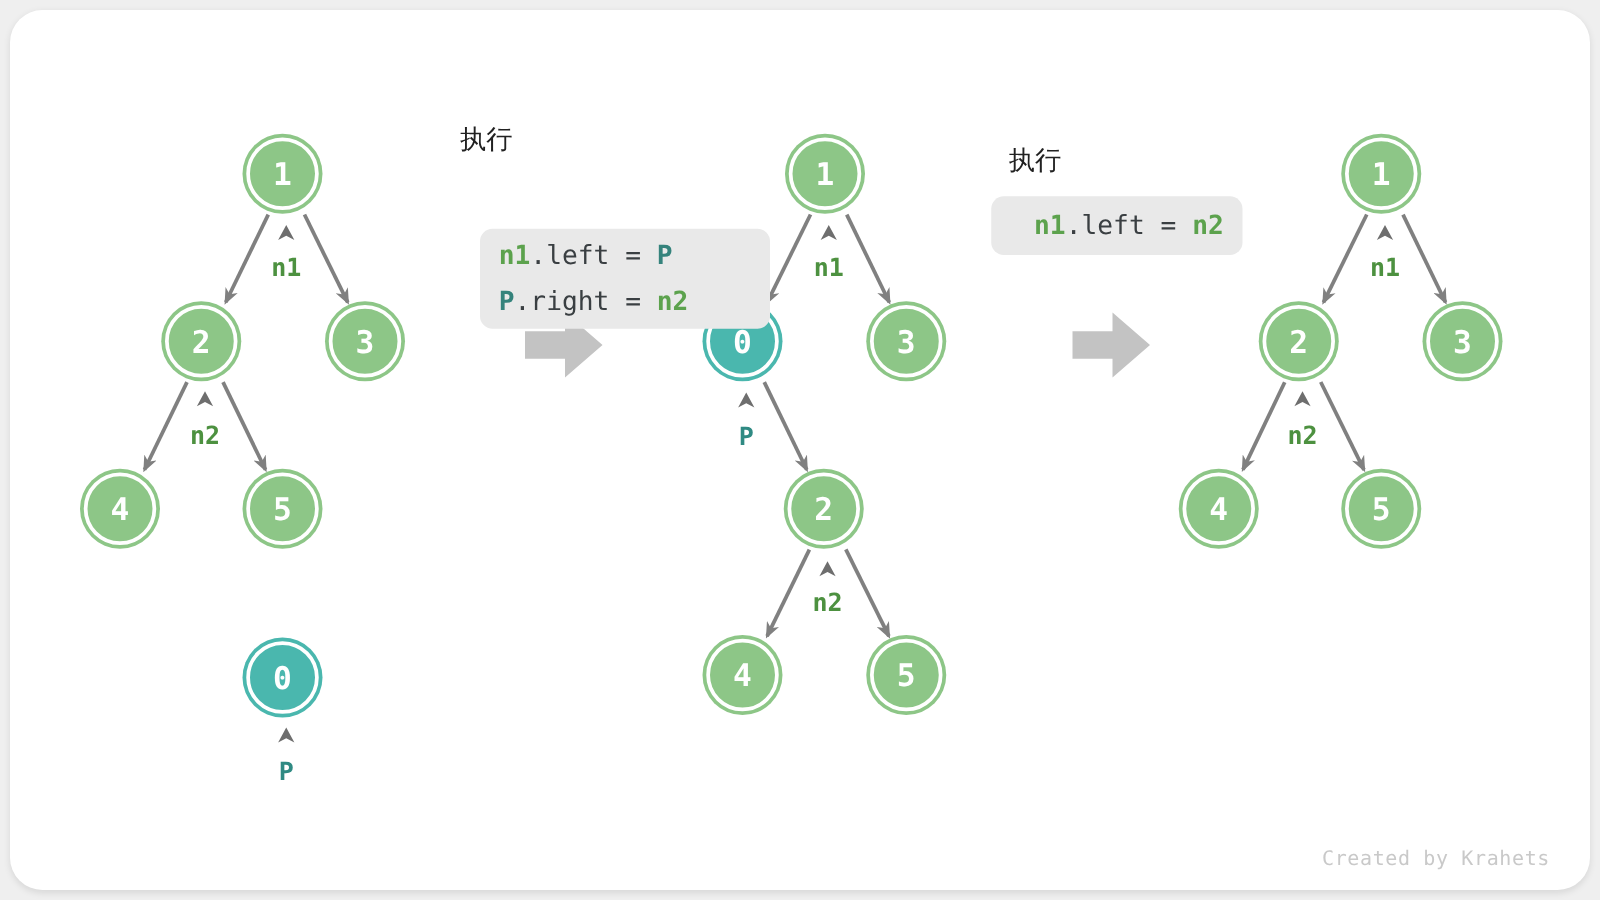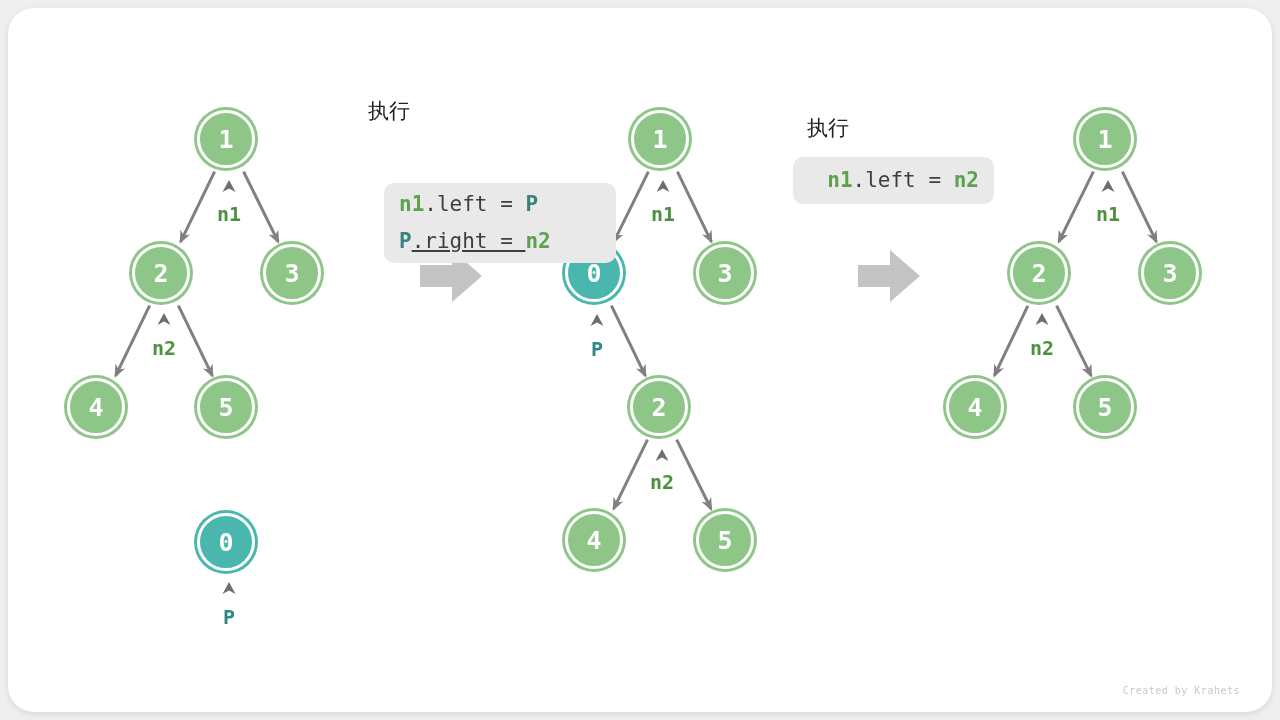--- a/index.html
+++ b/index.html
@@ -35,21 +35,21 @@
     position:absolute;box-sizing:border-box;
     border-radius:10px;
     display:flex;flex-direction:column;justify-content:center;
     padding:2px 15px;
     font-size:21px;line-height:37px;
   }
   .code-line{white-space:pre;}
   .code-line .kw{font-weight:bold;}
   .watermark{
     position:absolute;right:40px;bottom:24px;
-    font-size:10px;letter-spacing:0.5px;text-align:right;
+    font-size:16px;letter-spacing:0.5px;text-align:right;
   }
 </style>
 </head>
 <body>
 
 <div class="stage" style="background: rgb(239, 239, 239);">
   <div class="card" style="background: rgb(255, 255, 255);"></div>
   <svg id="edge-layer" viewBox="0 0 1280 720">
       <defs>
         <marker id="ah" viewBox="0 0 12 10" refX="10" refY="5" markerUnits="userSpaceOnUse" markerWidth="13" markerHeight="11" orient="auto">
@@ -102,21 +102,21 @@
       <div class="node" style="left: 1108px; top: 142px; background: rgb(141, 198, 135); box-shadow: rgb(141, 198, 135) 0px 0px 0px 3px;">1</div>
       <div class="node" style="left: 1042px; top: 276px; background: rgb(141, 198, 135); box-shadow: rgb(141, 198, 135) 0px 0px 0px 3px;">2</div>
       <div class="node" style="left: 1173px; top: 276px; background: rgb(141, 198, 135); box-shadow: rgb(141, 198, 135) 0px 0px 0px 3px;">3</div>
       <div class="node" style="left: 978px; top: 410px; background: rgb(141, 198, 135); box-shadow: rgb(141, 198, 135) 0px 0px 0px 3px;">4</div>
       <div class="node" style="left: 1108px; top: 410px; background: rgb(141, 198, 135); box-shadow: rgb(141, 198, 135) 0px 0px 0px 3px;">5</div>
       <div class="pointer-label" style="left: 1108px; top: 204px; color: rgb(77, 145, 64);">n1</div>
       <div class="pointer-label" style="left: 1042px; top: 338px; color: rgb(77, 145, 64);">n2</div>
       <div class="step-title" style="left: 368px; top: 99px;">执行</div>
       <div class="code-box" style="left: 384px; top: 143px; width: 232px; height: 80px; background: rgb(233, 233, 233); margin-top: 40px;">
         <div class="code-line"><span class="kw" style="color: rgb(92, 162, 77);">n1</span><span style="color: rgb(58, 63, 66);">.left = </span><span class="kw" style="color: rgb(53, 131, 124);">P</span></div>
-        <div class="code-line"><span class="kw" style="color: rgb(53, 131, 124);">P</span><span style="color: rgb(58, 63, 66); text-decoration: underline;">.right = </span><span class="kw" style="color: rgb(92, 162, 77);">n2</span></div>
+        <div class="code-line"><span class="kw" style="color: rgb(53, 131, 124);">P</span><span style="color: rgb(58, 63, 66);">.right = </span><span class="kw" style="color: rgb(92, 162, 77);">n2</span></div>
       </div>
       <div class="step-title" style="left: 807px; top: 116px;">执行</div>
       <div class="code-box" style="left: 793px; top: 157px; width: 201px; height: 47px; background: rgb(233, 233, 233); align-items: flex-end;">
         <div class="code-line"><span class="kw" style="color: rgb(92, 162, 77);">n1</span><span style="color: rgb(58, 63, 66);">.left = </span><span class="kw" style="color: rgb(92, 162, 77);">n2</span></div>
       </div>
     </div>
   <div class="watermark" style="color: rgb(201, 201, 201);">Created by Krahets</div>
 </div>
 
 </body></html>

